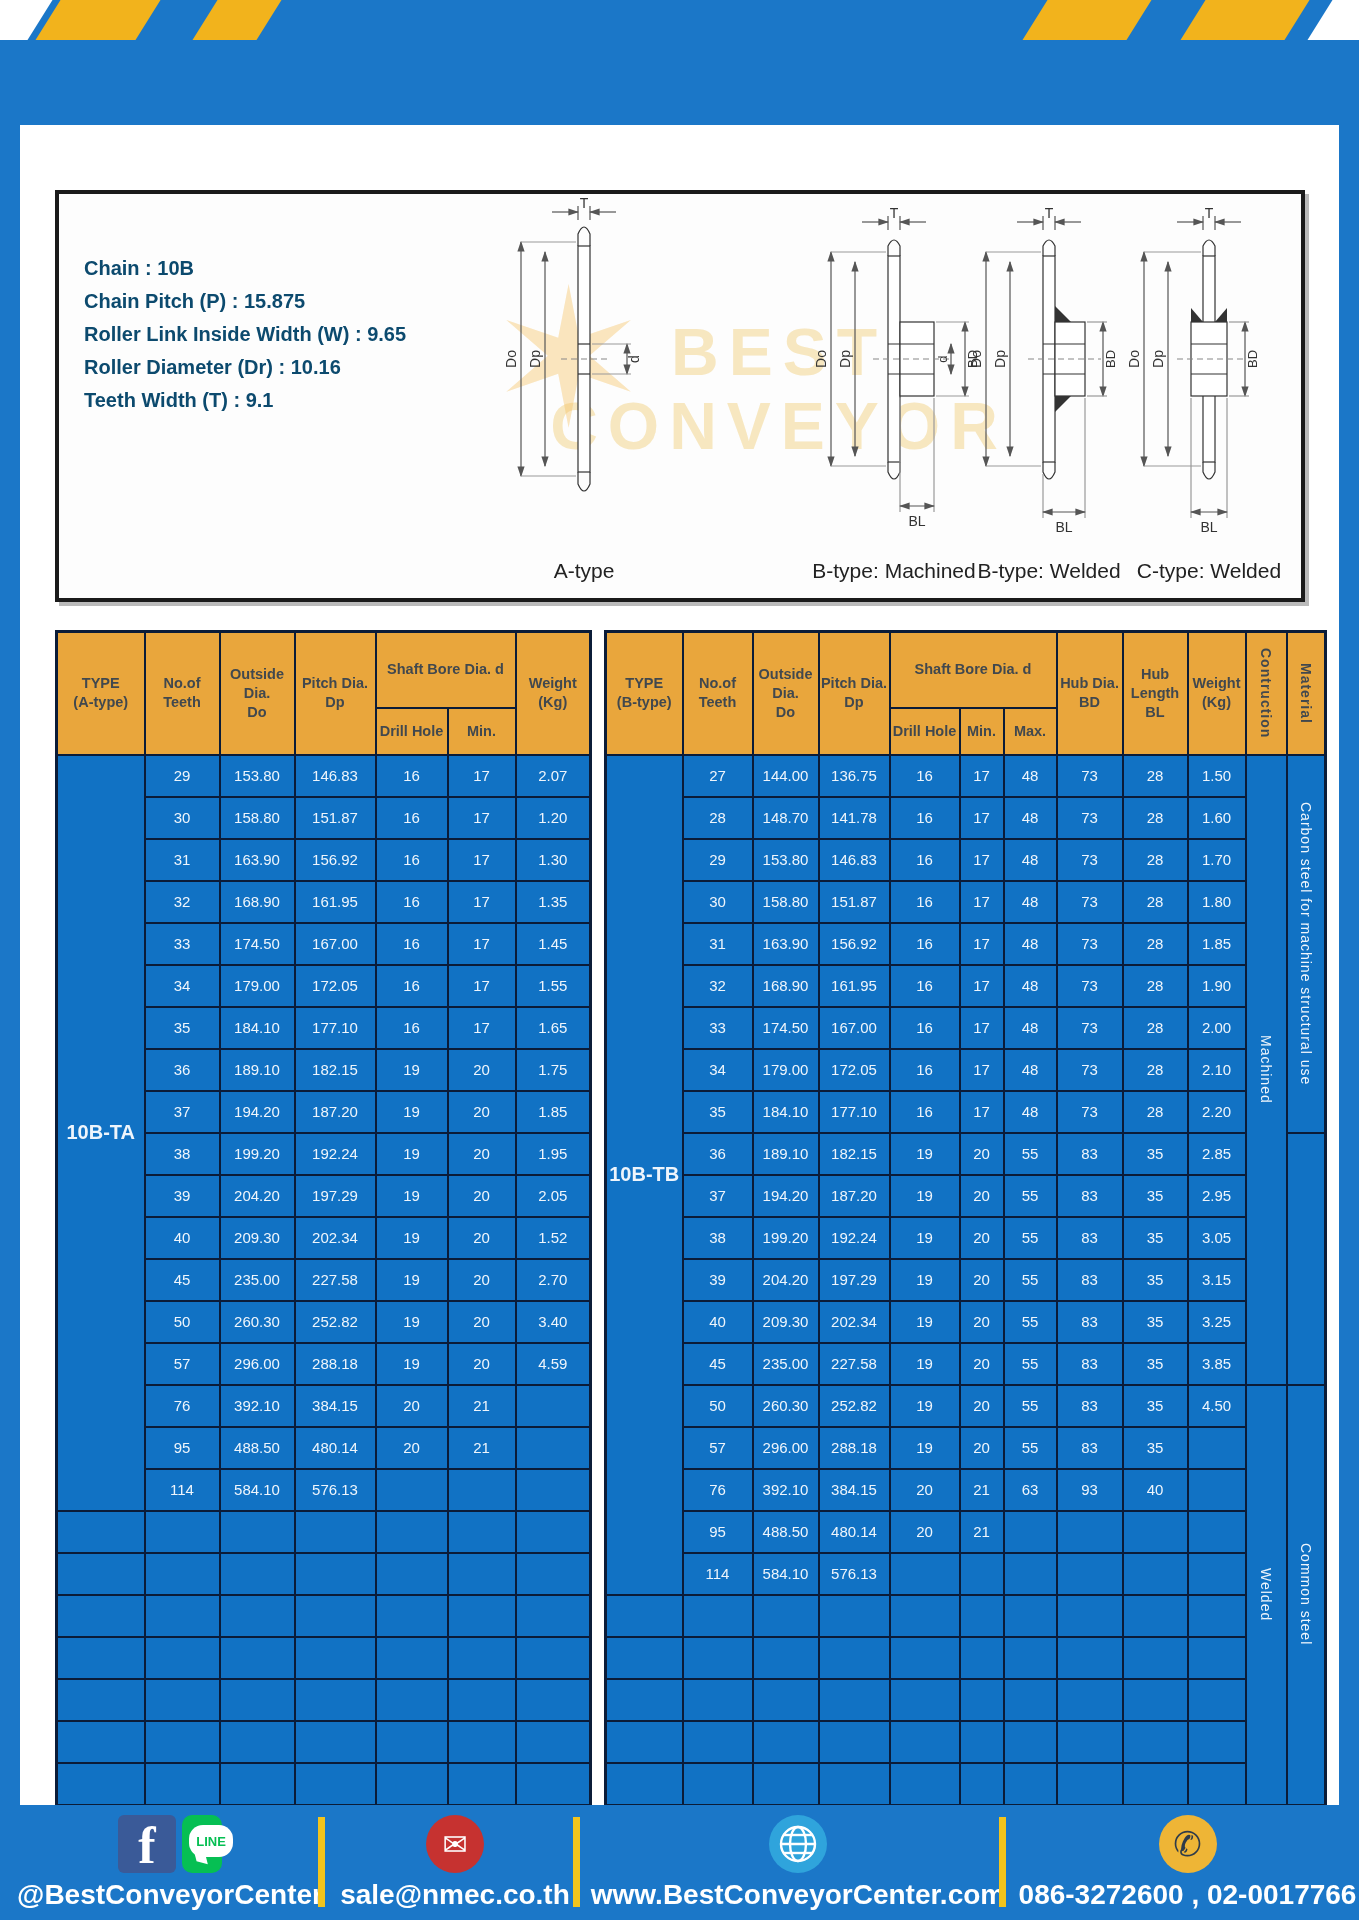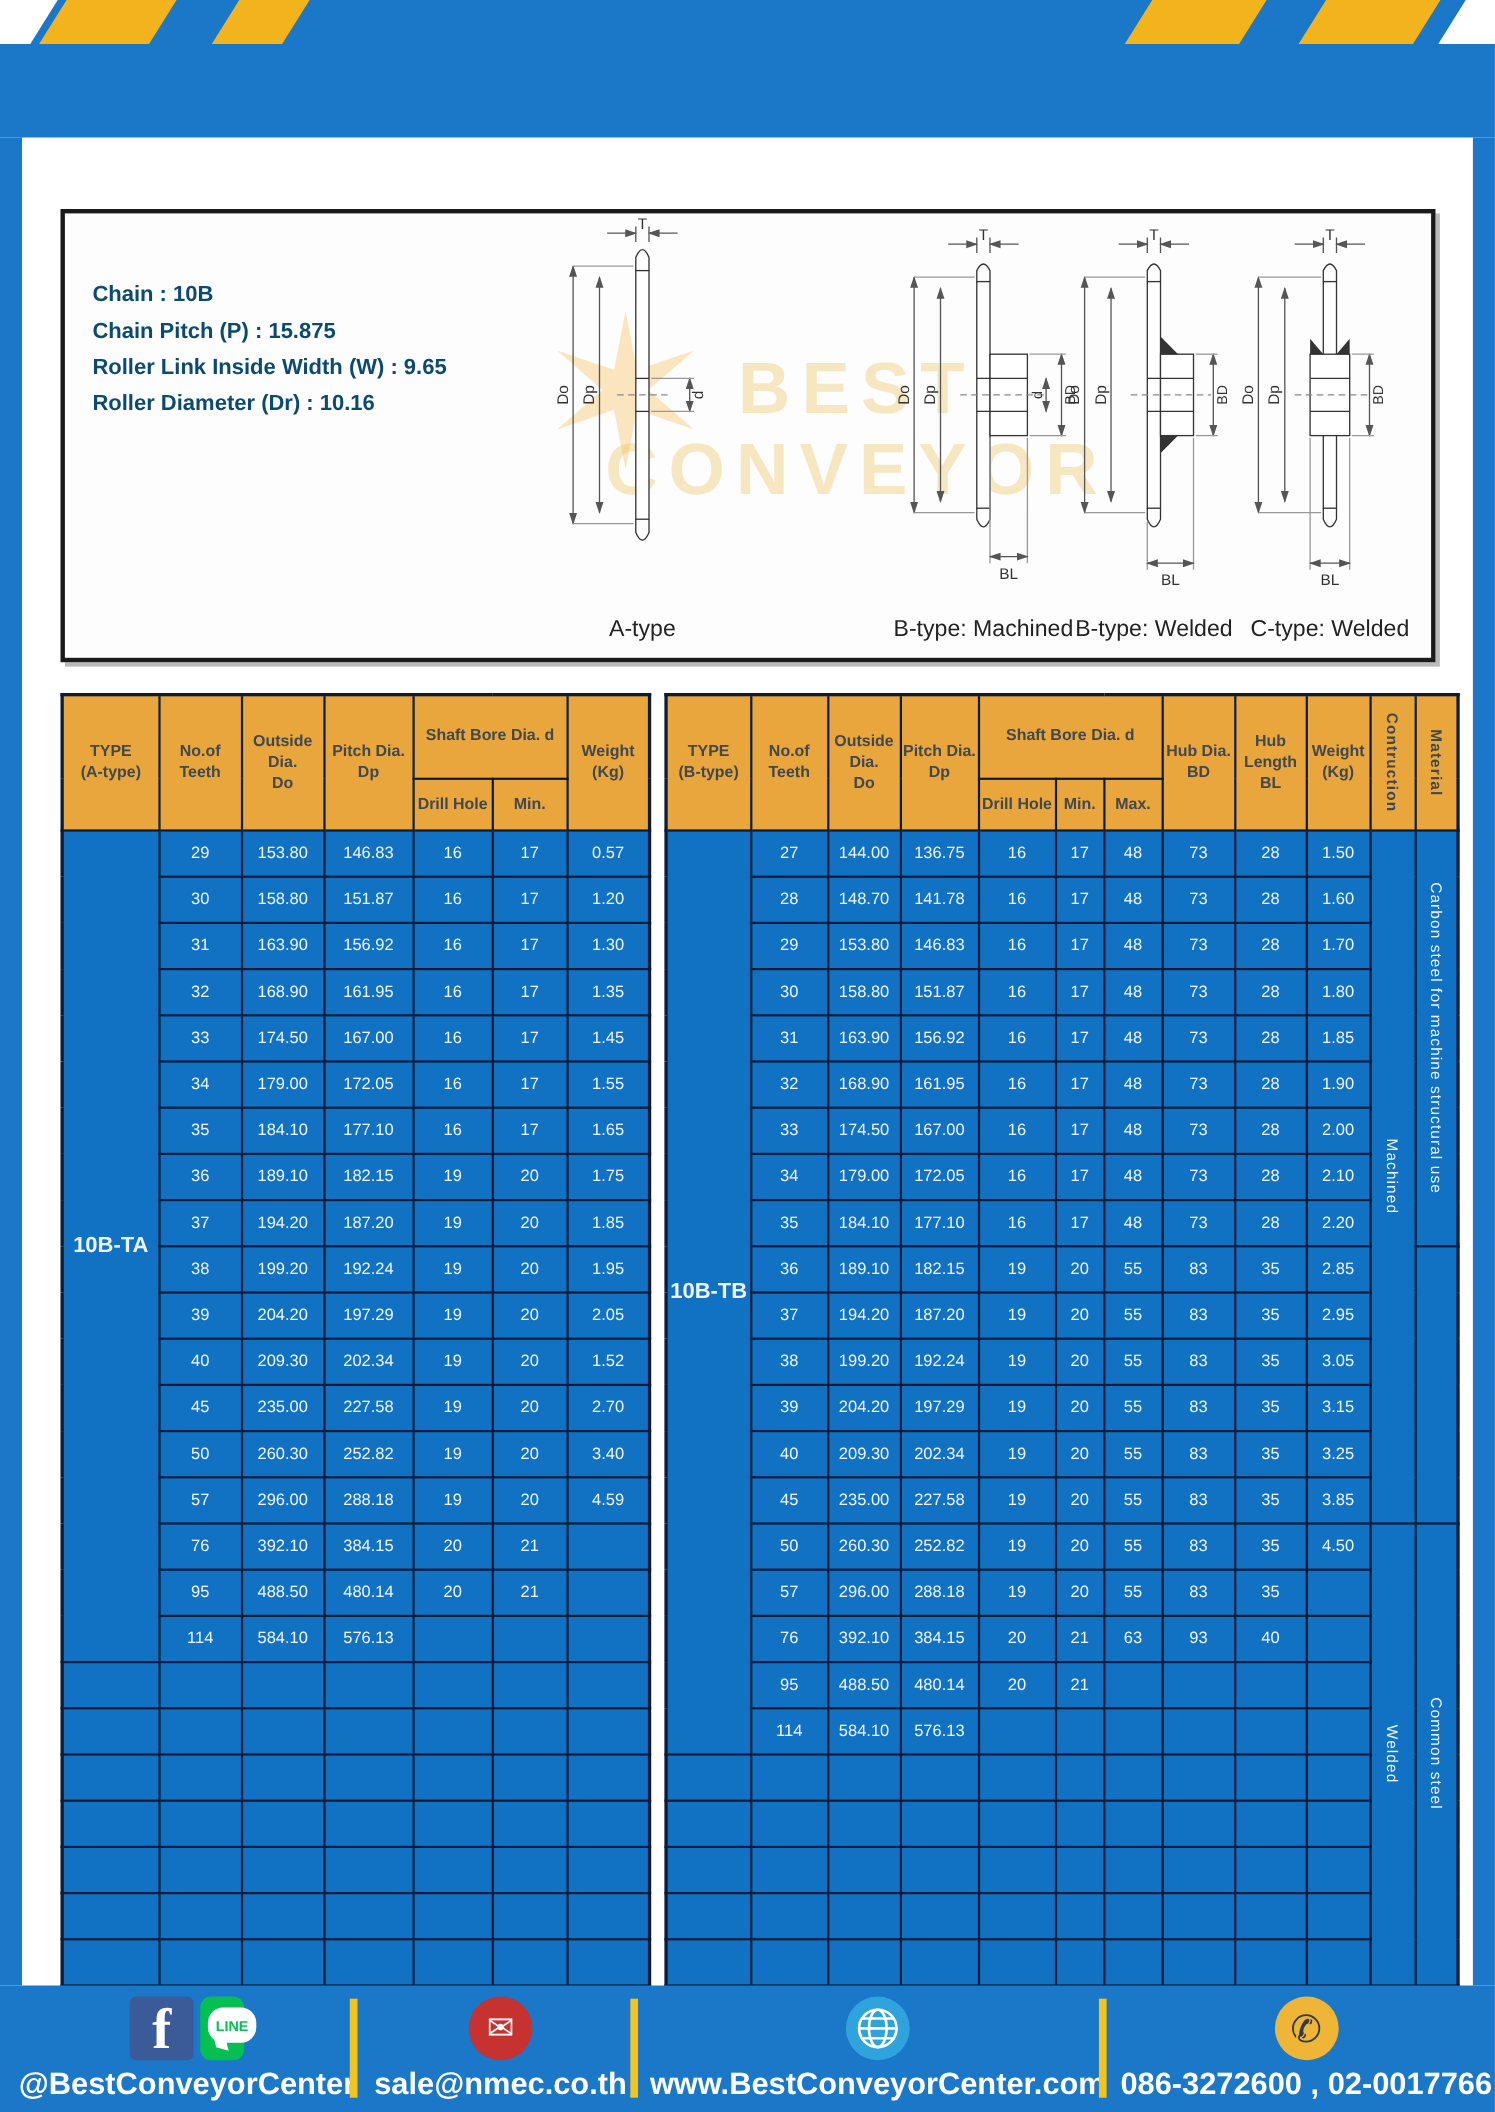--- a/index.html
+++ b/index.html
@@ -86,20 +86,21 @@
       <div class="wm-star">✶</div>
       <div class="wm-text">BEST</div>
       <div class="wm-text">CONVEYOR</div>
     </div>
 
     <div class="specs">
       <div class="spec-line">Chain  :  10B</div>
       <div class="spec-line">Chain Pitch (P)  :  15.875</div>
       <div class="spec-line">Roller Link Inside Width (W) : 9.65</div>
       <div class="spec-line">Roller Diameter (Dr)  : 10.16</div>
+      <div class="spec-line">Teeth Width (T)  :  9.1</div>
     </div>
 
     <svg class="dsvg" width="1242" height="404" viewBox="0 0 1242 404">
       <defs>
         <marker id="ah" markerWidth="9" markerHeight="8" refX="8" refY="4" orient="auto">
           <path d="M0,1 L9,4 L0,7 z" fill="#555"></path>
         </marker>
         <marker id="ahs" markerWidth="9" markerHeight="8" refX="1" refY="4" orient="auto">
           <path d="M9,1 L0,4 L9,7 z" fill="#555"></path>
         </marker>
@@ -260,21 +261,21 @@
       </tr>
     </thead>
     <tbody id="ltb">
         <tr>
           <td rowspan="18" class="type-cell">10B-TA</td>
           <td class="data-cell">29</td>
           <td class="data-cell">153.80</td>
           <td class="data-cell">146.83</td>
           <td class="data-cell">16</td>
           <td class="data-cell">17</td>
-          <td class="data-cell">0.57</td>
+          <td class="data-cell">2.07</td>
         </tr>
         <tr>
           <td class="data-cell">30</td>
           <td class="data-cell">158.80</td>
           <td class="data-cell">151.87</td>
           <td class="data-cell">16</td>
           <td class="data-cell">17</td>
           <td class="data-cell">1.20</td>
         </tr>
         <tr>

